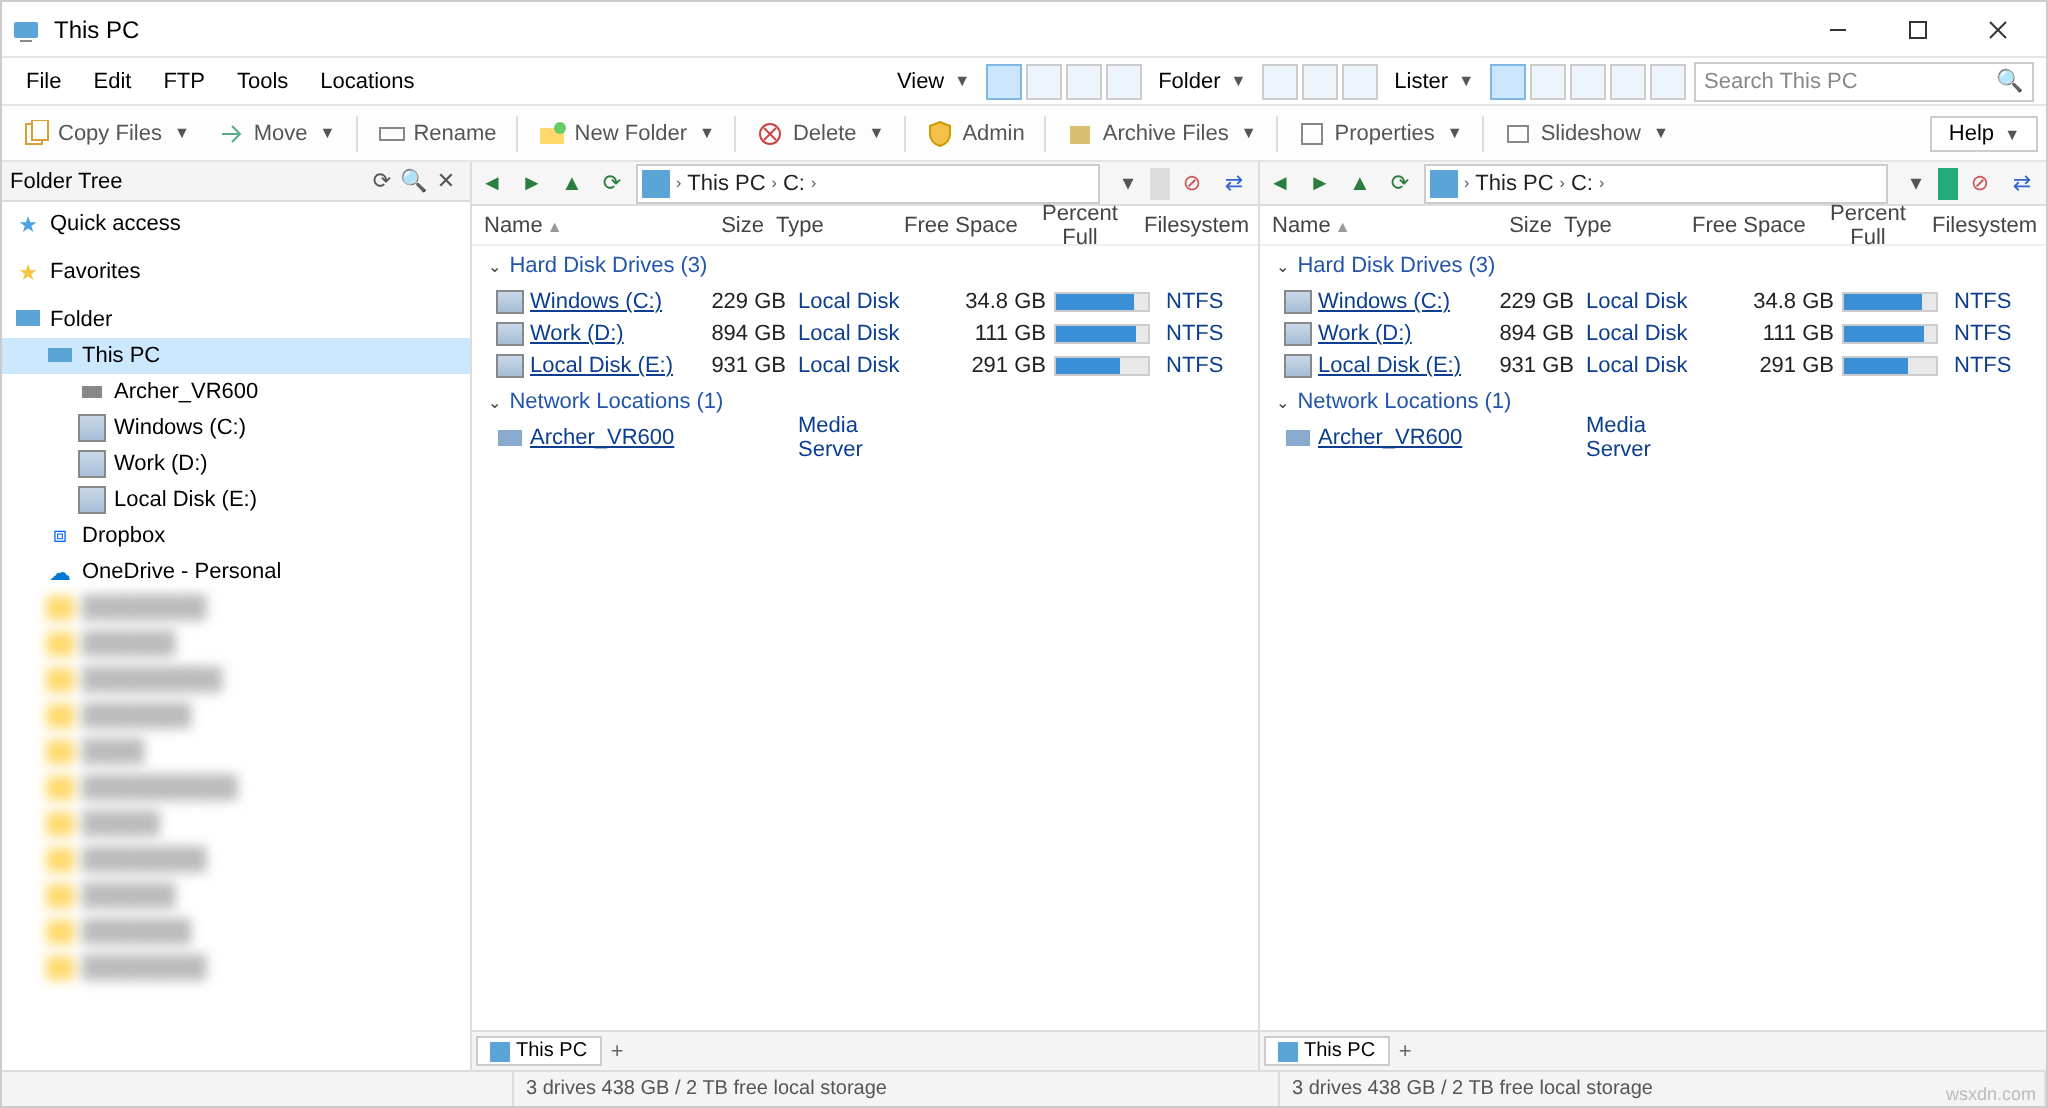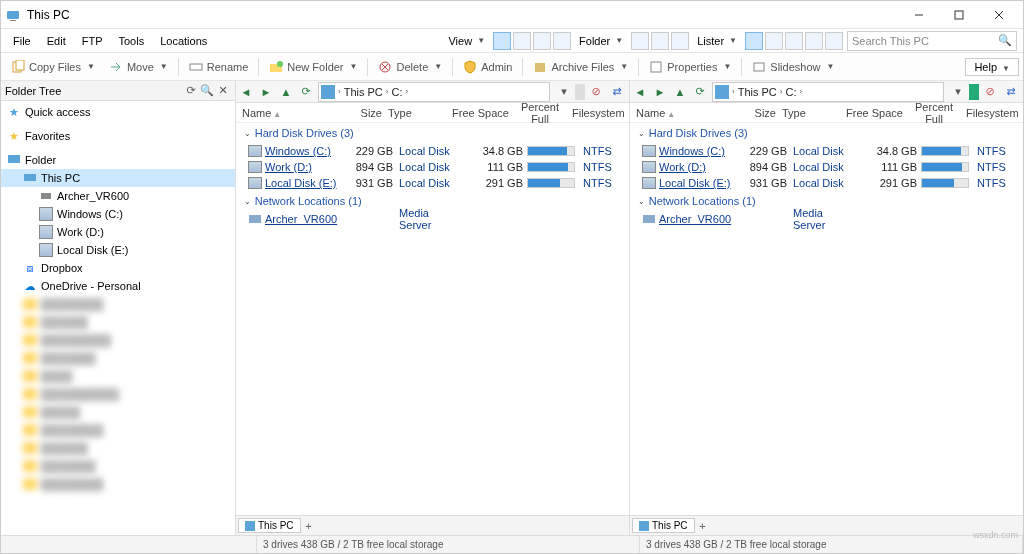--- a/index.html
+++ b/index.html
@@ -68,21 +68,21 @@
 .row .free { width: 60px; text-align: right; color: #222; }
 .row .pct { width: 56px; padding: 0 4px; }
 .bar { height: 10px; background: #e8e8e8; border: 1px solid #ccc; position: relative; }
 .bar-fill { height: 100%; background: #3b8fd6; }
 .row .fs { width: 50px; padding-left: 4px; color: #0b3e91; }
 .tabbar { height: 20px; background: #f4f4f4; border-top: 1px solid #ddd; display: flex; align-items: center; padding-left: 2px; }
 .tab { background: #fff; border: 1px solid #ccc; padding: 1px 6px; display: flex; align-items: center; gap: 3px; font-size: 10px; }
 .tab-add { width: 16px; text-align: center; color: #666; }
 .statusbar { height: 18px; background: #f4f4f4; border-top: 1px solid #ddd; display: flex; text-align: right; }
 .status-seg { flex: 1; padding: 0 6px; display: flex; align-items: center; color: #555; font-size: 10px; border-right: 1px solid #ddd; }
-.watermark { position: absolute; right: 6px; bottom: 14px; font-size: 9px; color: #bbb; }
+.watermark { position: absolute; right: 6px; bottom: 2px; font-size: 9px; color: #bbb; }
 svg { display: block; }
 </style>
 </head>
 <body>
 
 <div class="titlebar">
   <span class="icon">
     <svg width="16" height="16">
         <rect x="2" y="4" width="12" height="8" fill="#5ba4d8" rx="1"></rect>
         <rect x="5" y="13" width="6" height="1" fill="#888"></rect>

